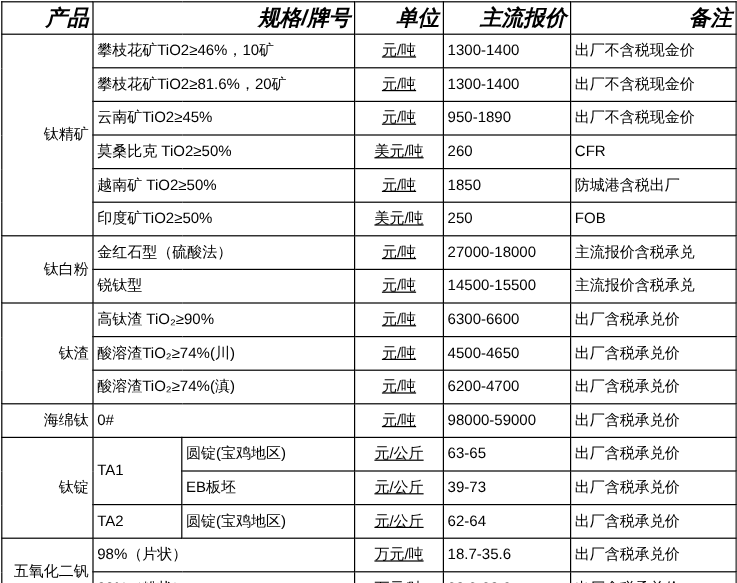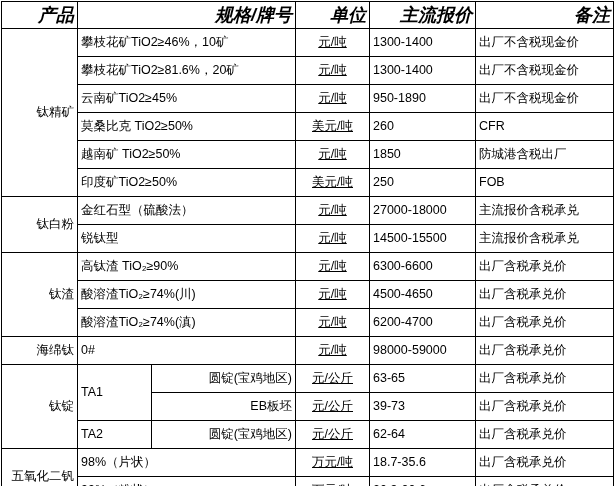--- a/index.html
+++ b/index.html
@@ -48,21 +48,21 @@
     text-align: right;
     font-weight: normal;
     font-size: 13.5px;
   }
   td.spec, td.unit, td.price, td.remark {
     text-align: left;
     font-weight: normal;
   }
   td.unit { text-align: center; text-decoration: underline; }
   td.spec-center {
-    text-align: right;
+    text-align: left;
     margin-top: 16px;
   }
   td.row-cell { height: 23px; }
 </style>
 </head>
 <body>
 
 <table id="price-table">
   <colgroup>
     <col class="c-product">

